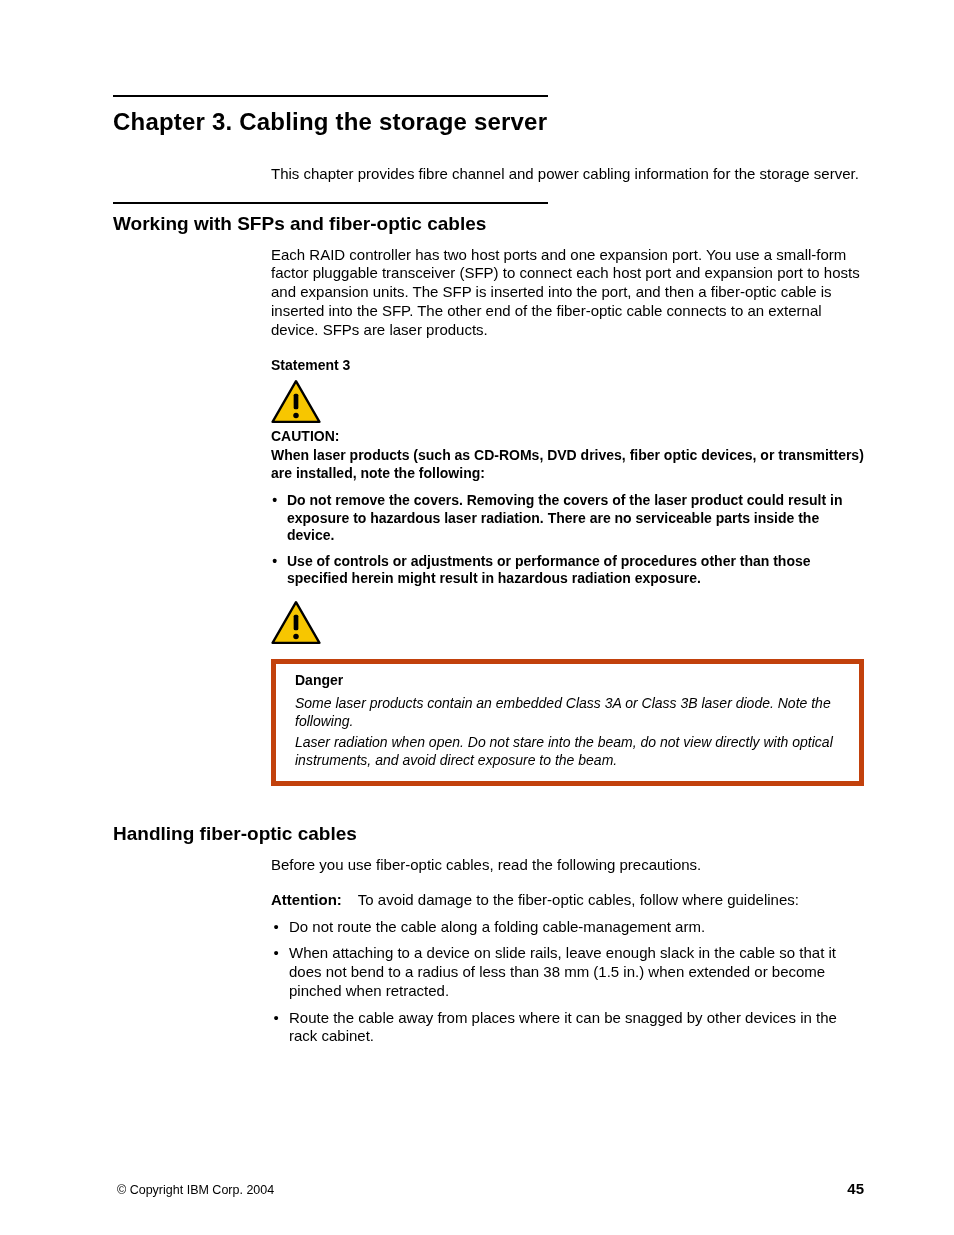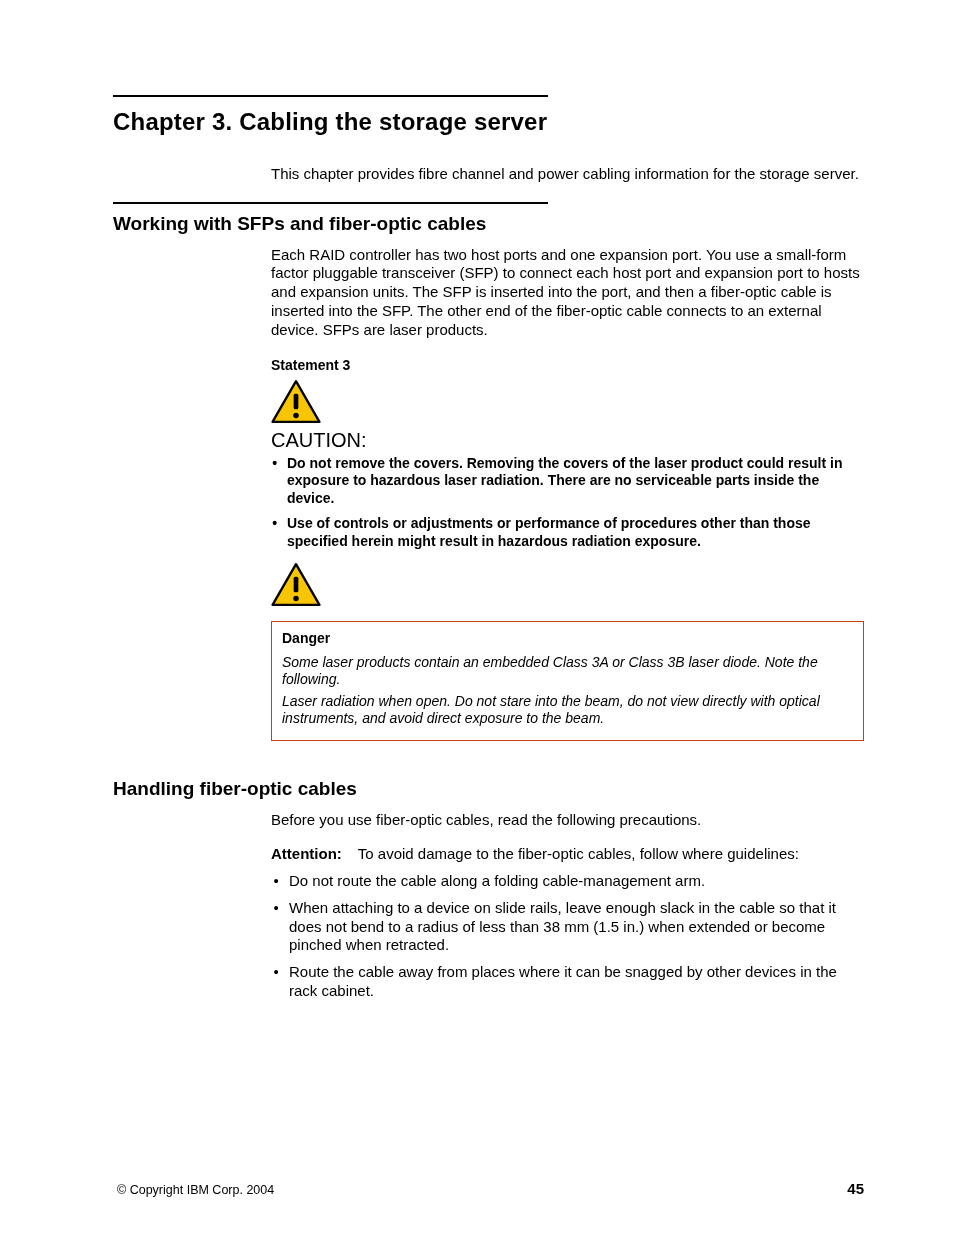--- a/index.html
+++ b/index.html
@@ -59,22 +59,22 @@
     font-size: 14px;
     margin: 6px 0 4px 0;
   }
   .warning-icon {
     width: 50px;
     height: 45px;
     margin: 4px 0 4px 0;
   }
   .warning-icon svg { display: block; }
   .caution {
-    font-weight: 400;
-    font-size: 20px;
+    font-weight: 700;
+    font-size: 14px;
     margin: 2px 0 2px 0;
   }
   .caution-text {
     font-weight: 700;
     font-size: 14px;
     margin: 0 0 10px 0;
   }
   ul.tight {
     margin: 0 0 12px 0;
     padding-left: 14px;
@@ -83,22 +83,22 @@
     font-weight: 700;
     font-size: 14px;
     margin-bottom: 8px;
     padding-left: 2px;
   }
   ul.tight li::marker {
     content: "•  ";
     font-weight: 700;
   }
   .danger-box {
-    border: 1px solid #c2410c;
-    padding: 8px 10px 8px 10px;
+    border: 5px solid #c2410c;
+    padding: 8px 10px 8px 19px;
     margin: 14px 0 0 0;
   }
   .danger-title {
     font-weight: 700;
     font-size: 14px;
     margin: 0 0 6px 0;
   }
   .danger-body {
     font-size: 14px;
     margin: 0 0 4px 0;
@@ -165,20 +165,21 @@
 
     <div class="warning-icon">
       <svg viewBox="0 0 64 56" width="50" height="45">
         <polygon points="32,2 62,54 2,54" fill="#F7C600" stroke="#000" stroke-width="3" stroke-linejoin="round"></polygon>
         <rect x="29" y="18" width="6" height="20" rx="2" fill="#000"></rect>
         <circle cx="32" cy="46" r="3.5" fill="#000"></circle>
       </svg>
     </div>
 
     <div class="caution">CAUTION:</div>
+    <div class="caution-text">When laser products (such as CD-ROMs, DVD drives, fiber optic devices, or transmitters) are installed, note the following:</div>
 
     <ul class="tight">
       <li>Do not remove the covers. Removing the covers of the laser product could result in exposure to hazardous laser radiation. There are no serviceable parts inside the device.</li>
       <li>Use of controls or adjustments or performance of procedures other than those specified herein might result in hazardous radiation exposure.</li>
     </ul>
 
     <div class="warning-icon" style="margin-top:10px">
       <svg viewBox="0 0 64 56" width="50" height="45">
         <polygon points="32,2 62,54 2,54" fill="#F7C600" stroke="#000" stroke-width="3" stroke-linejoin="round"></polygon>
         <rect x="29" y="18" width="6" height="20" rx="2" fill="#000"></rect>

